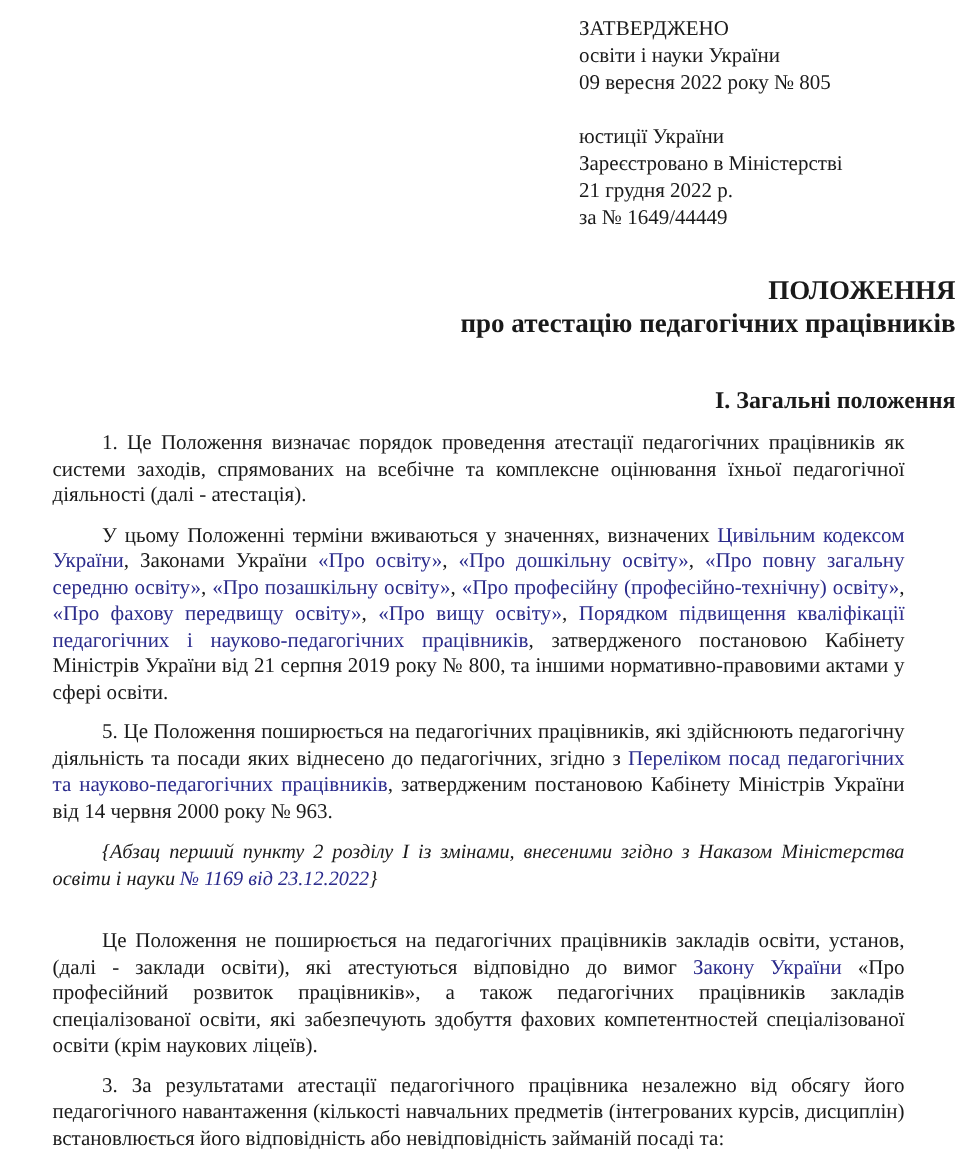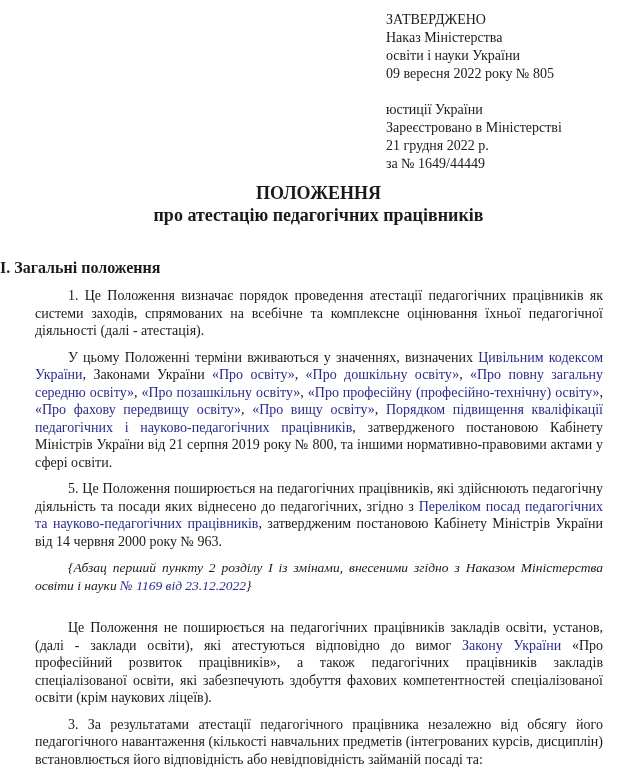--- a/index.html
+++ b/index.html
@@ -9,42 +9,41 @@
       color: #1a1a1a;
       position: relative;
     }
     .approval {
       position: absolute; left: 370px; top: 11px;
       font-weight: normal; font-size: 14px; line-height: 18px; margin-left: 16px;
     }
     .approval .gap { height: 18px; }
     .title-block {
       position: absolute; left: 0; top: 182px; width: 637px;
-      text-align: center; font-weight: bold;
+      text-align: right; font-weight: bold;
     }
     .title-main { font-size: 18px; line-height: 22px; }
     .title-sub { font-size: 18px; line-height: 22px; }
     .section-title {
       position: absolute; left: 0; top: 258px; width: 637px;
-      text-align: left; font-weight: bold; font-size: 16px; line-height: 20px;
+      text-align: right; font-weight: bold; font-size: 16px; line-height: 20px;
     }
     .body {
       position: absolute; left: 35px; top: 287px; width: 568px;
       font-size: 14px; line-height: 17.5px;
     }
     .p { text-indent: 33px; text-align: justify; margin: 0 0 9px 0; }
     .p.italic { font-style: italic; font-size: 13.5px; margin-bottom: 25px; }
     a.link { color: #2b2b8c; text-decoration: none; }
   </style>
 </head>
 <body>
 
 <div class="approval">
   <div>ЗАТВЕРДЖЕНО</div>
-  <div>Наказ Міністерства</div>
   <div>освіти і науки України</div>
   <div>09 вересня 2022 року № 805</div>
   <div class="gap"></div>
   <div>юстиції України</div>
   <div>Зареєстровано в Міністерстві</div>
   <div>21 грудня 2022 р.</div>
   <div>за № 1649/44449</div>
 </div>
 
 <div class="title-block">

